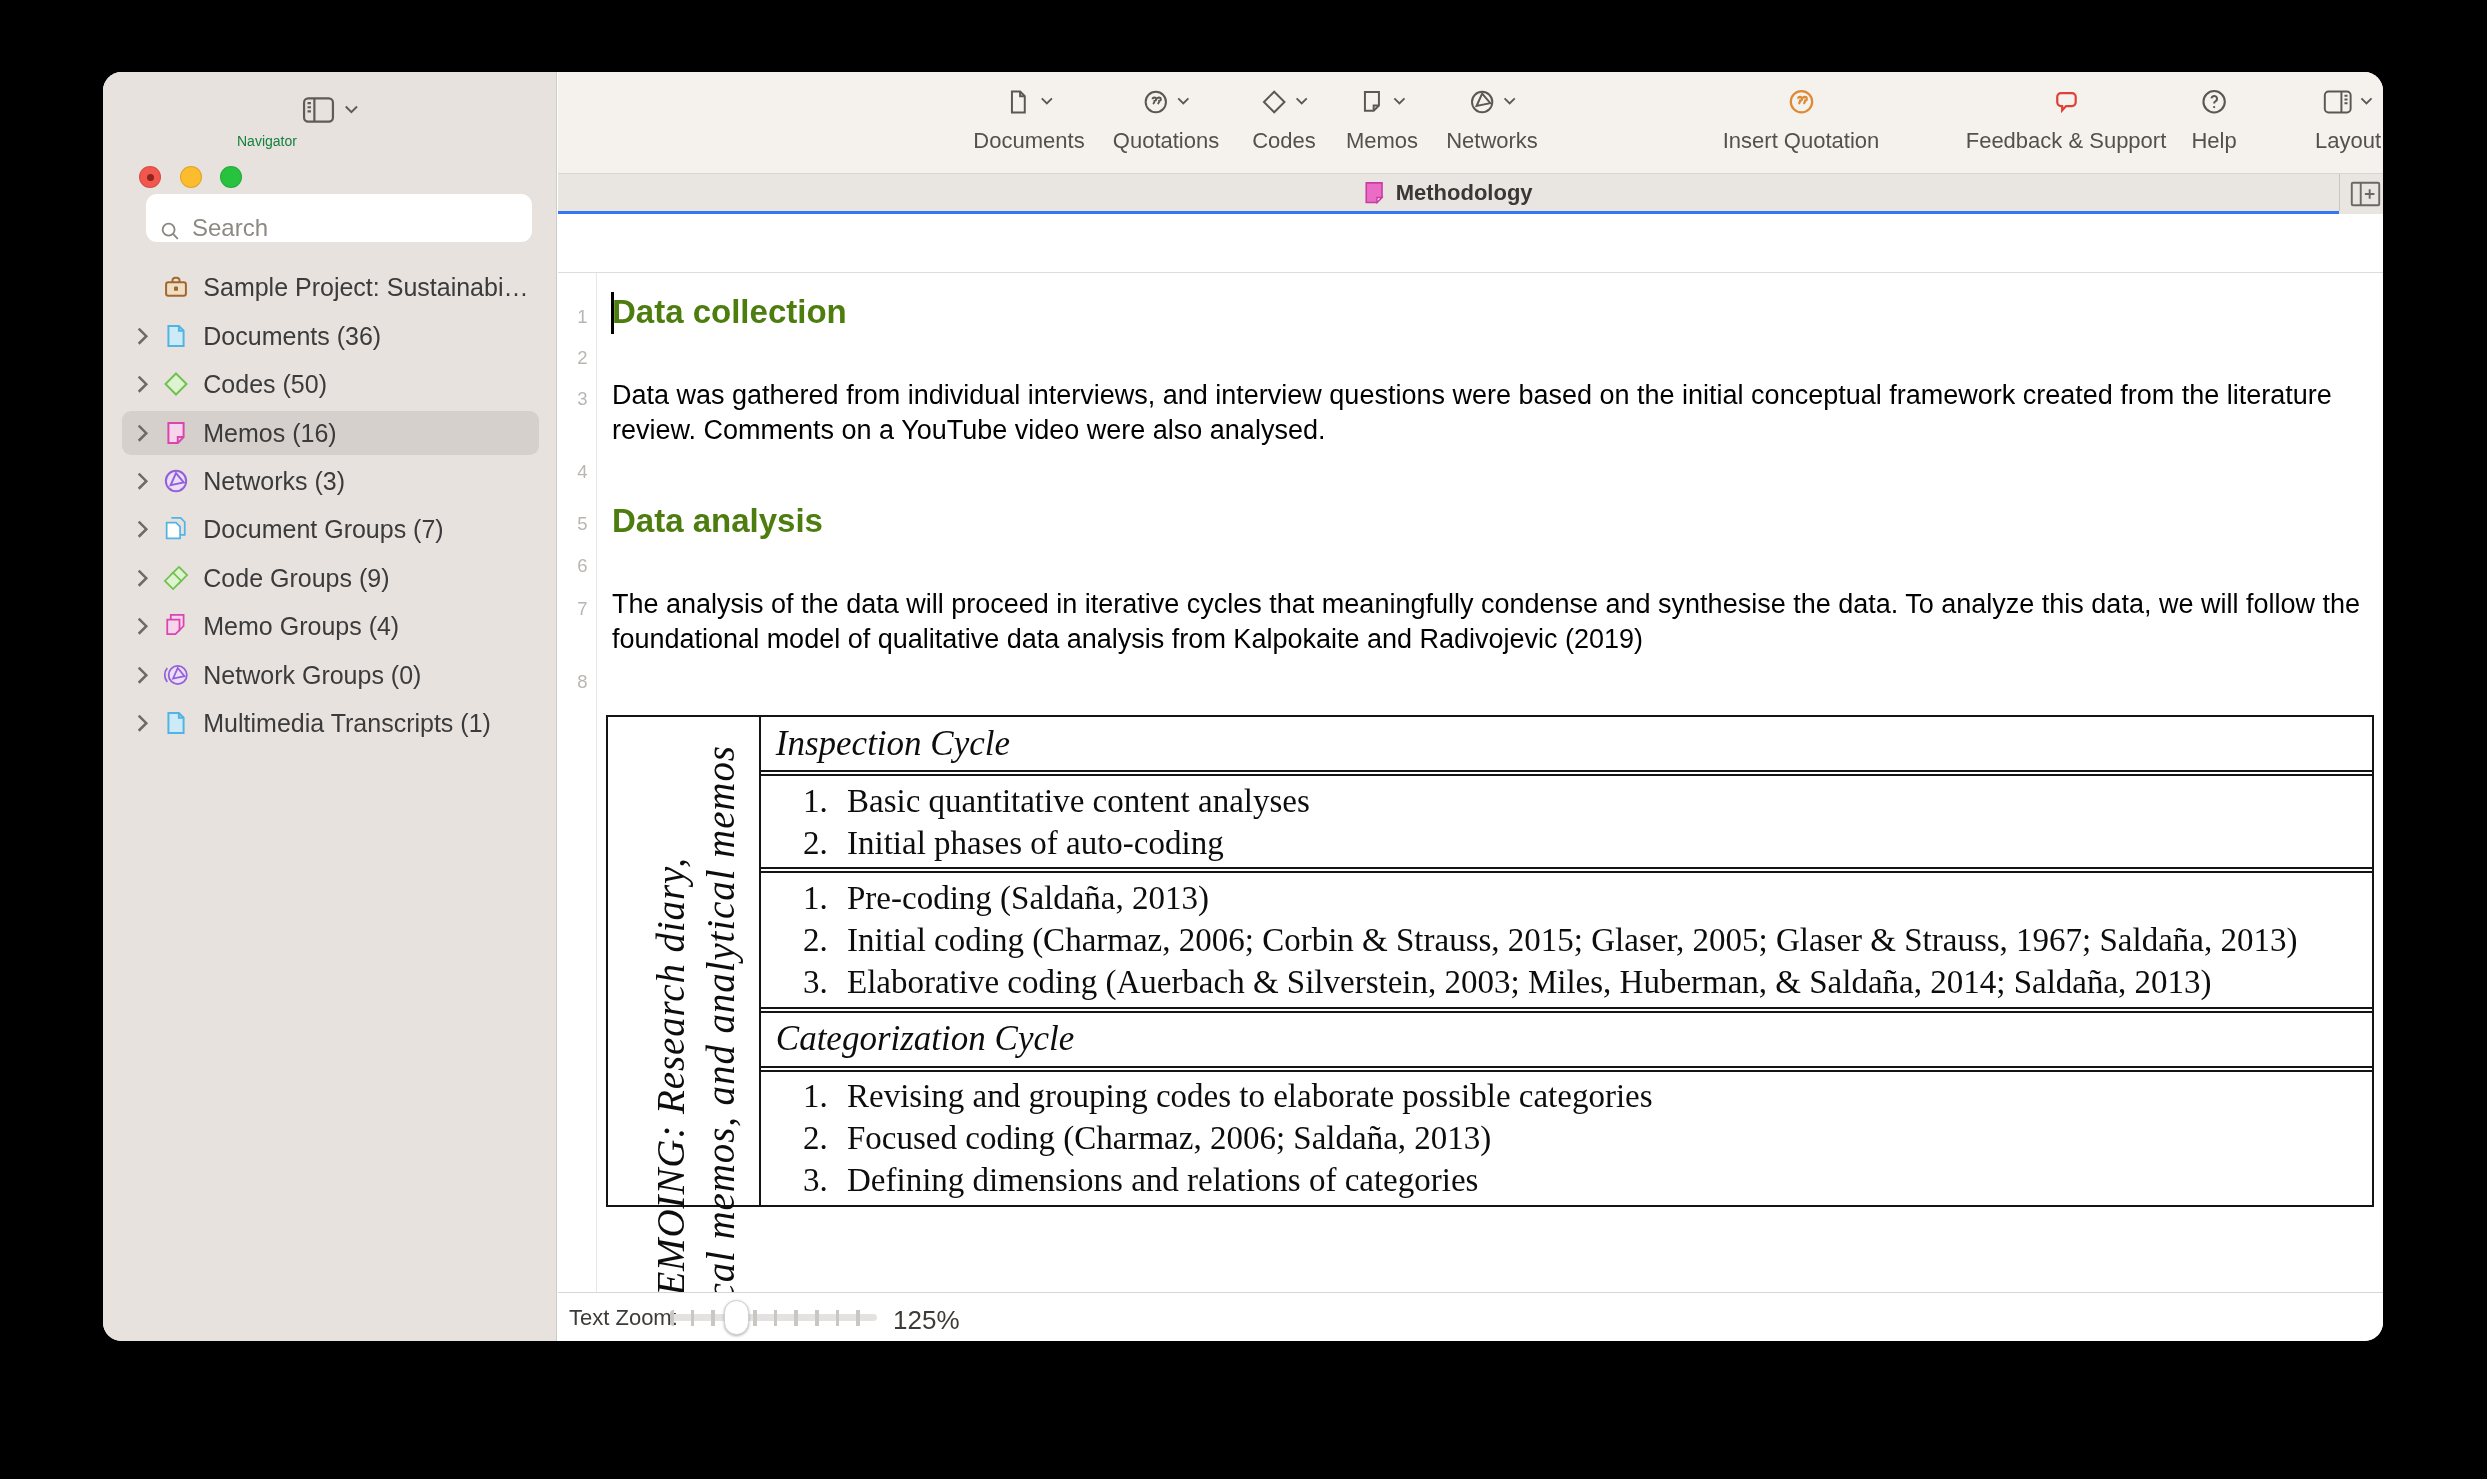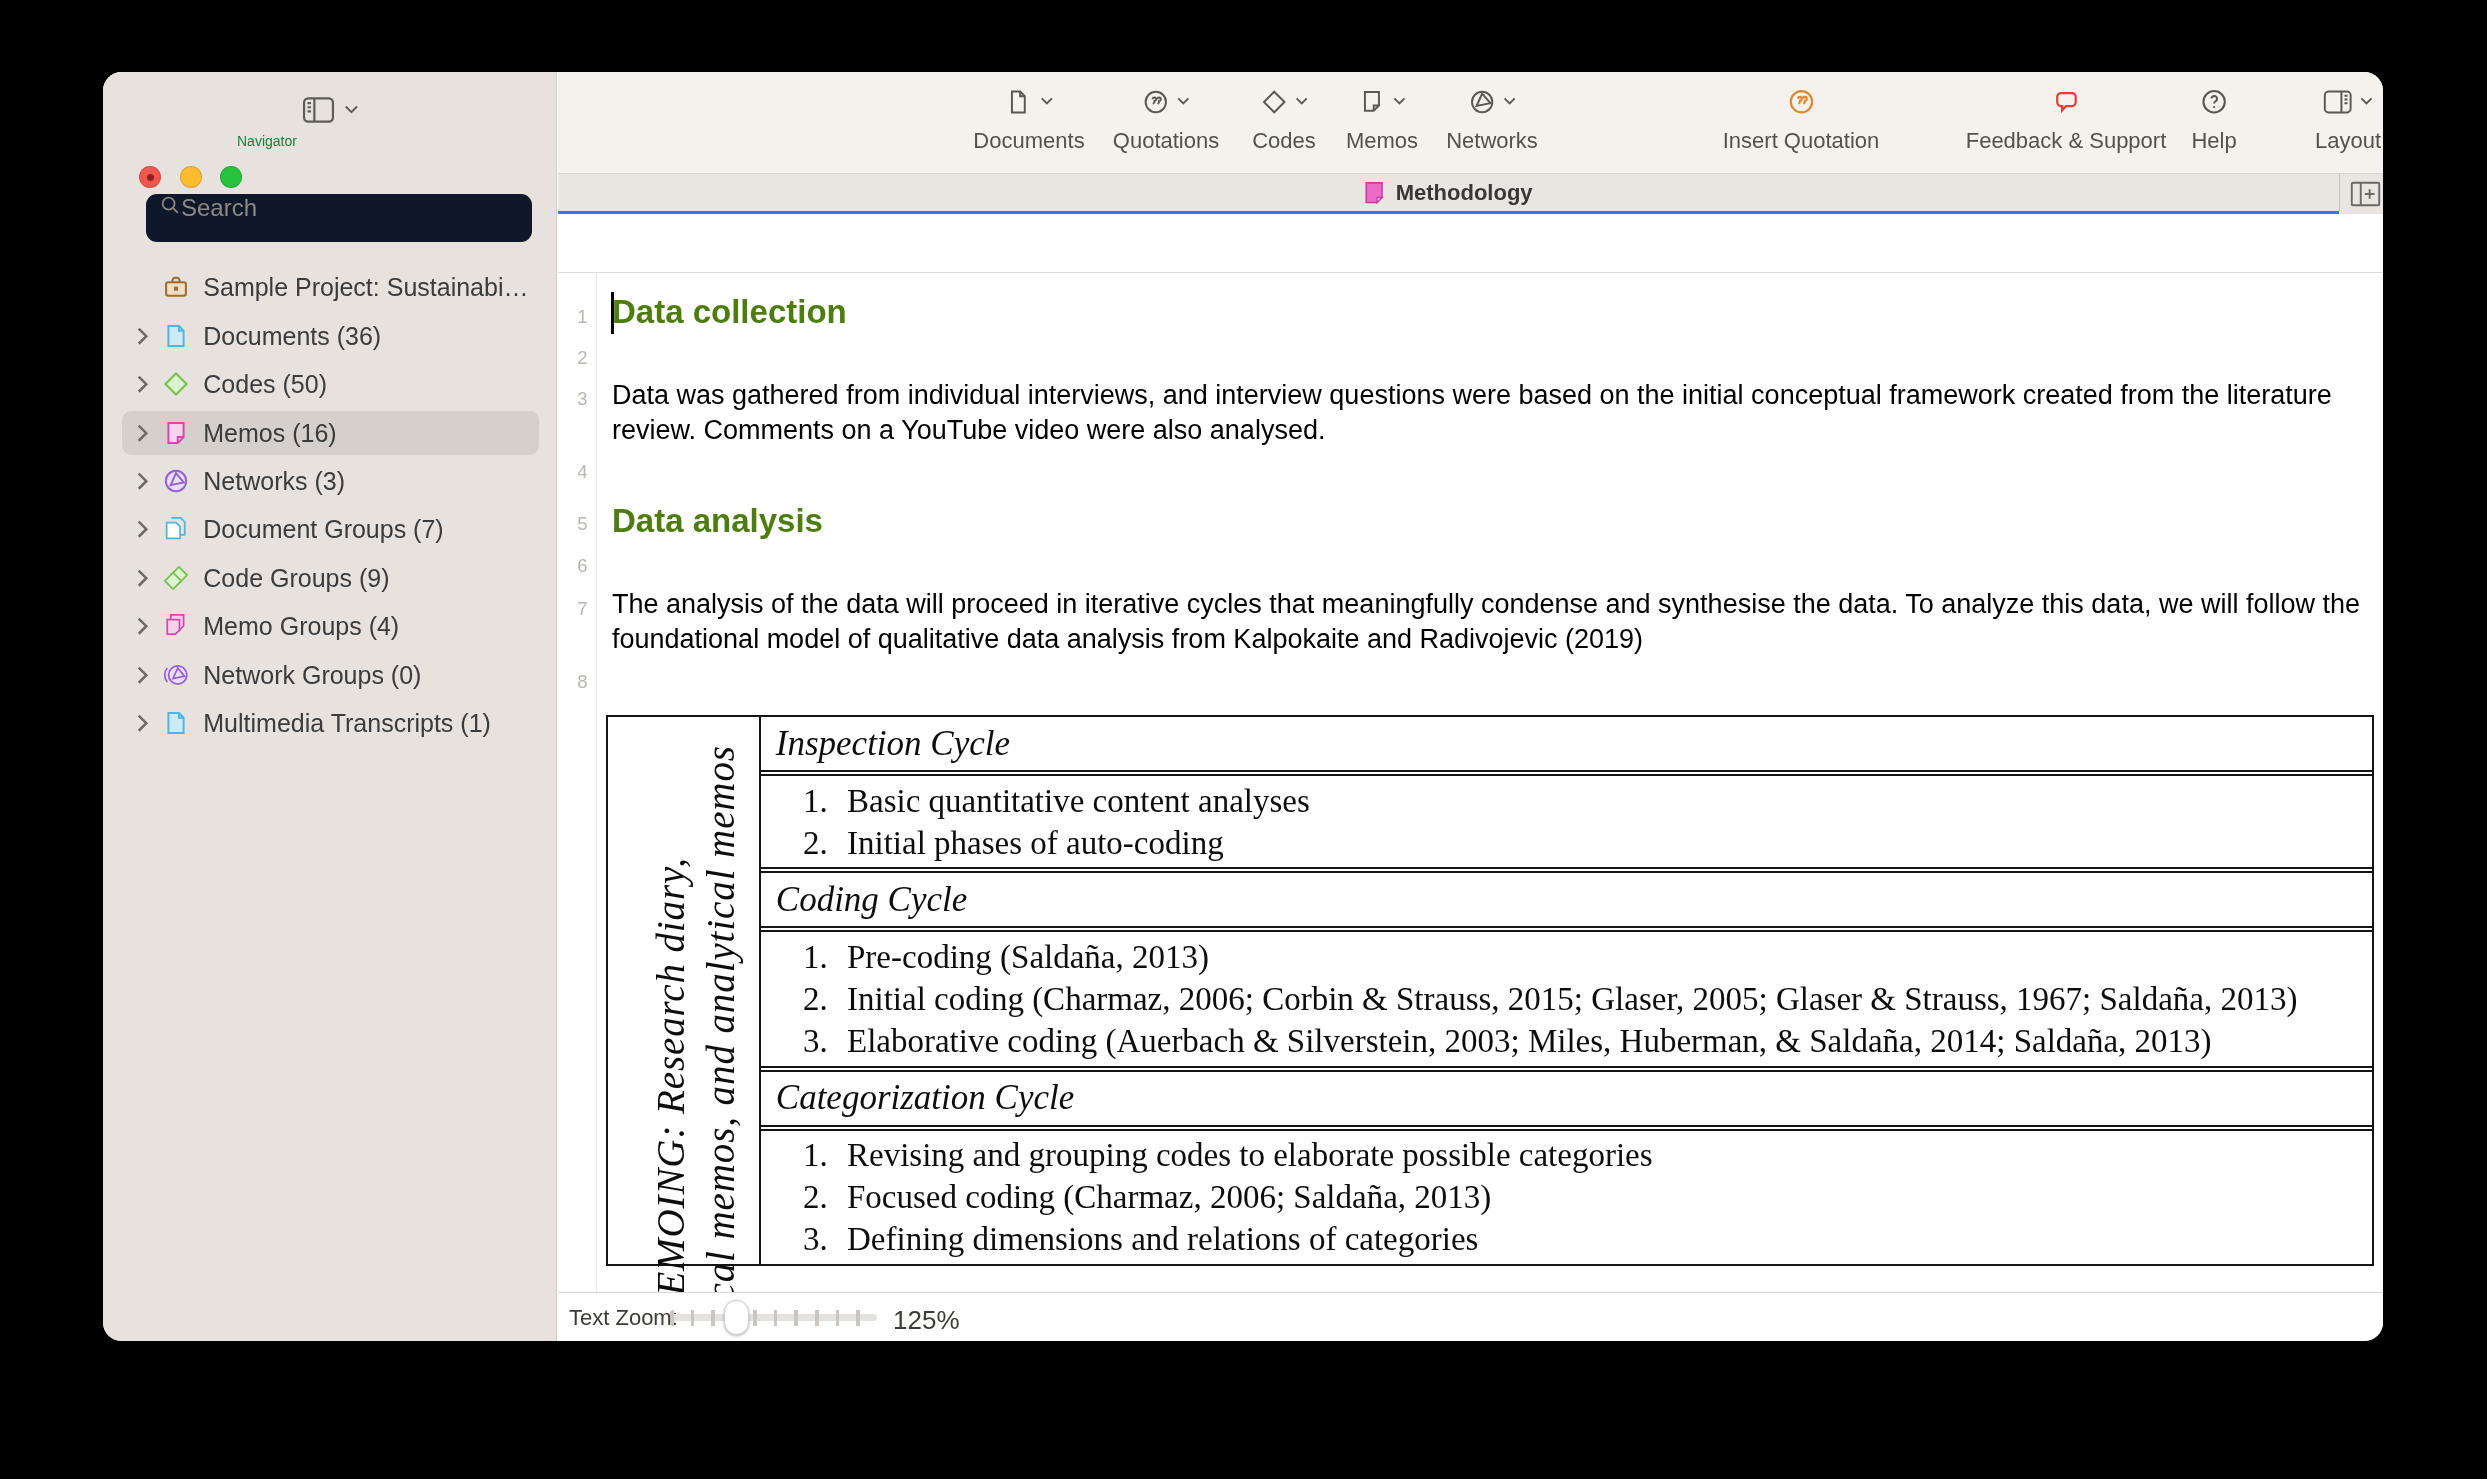--- a/index.html
+++ b/index.html
@@ -8,22 +8,22 @@
             border-radius:18.5px; overflow:hidden; box-shadow:0 37px 92px rgba(0,0,0,.55); }
 
   
   .sidebar { position:absolute; left:0; top:0; width:454px; height:100%; background:#e7e2de; border-right:0.9px solid #d0cbc7; }
   .traffic { position:absolute; left:36px; top:94px; display:flex; gap:18.5px; }
   .tl { width:22px; height:22px; border-radius:50%; border:0.9px solid rgba(0,0,0,.12); position:relative; }
   .tl.red { background:#f2574e; } .tl.yellow { background:#fdbc2e; } .tl.green { background:#27c33f; }
   .tl.red::after { content:""; position:absolute; left:6.5px; top:6.5px; width:7.4px; height:7.4px; border-radius:50%; background:#8e241d; }
   .navtoggle { position:absolute; left:199px; top:24px; display:flex; align-items:center; gap:9.2px; color:#5f5b55; }
   .navlabel { position:absolute; left:134px; top:61px; width:185px; text-align:left; font-size:14px; color:#15803d; }
-  .search { position:absolute; left:43px; top:122px; width:386px; height:48px; border-radius:11px; background:#0f172a;
-            display:flex; align-items:flex-start; padding:0 13px; }
+  .search { position:absolute; left:43px; top:122px; width:386px; height:48px; border-radius:11px; background:#ffffff;
+            display:flex; align-items:flex-end; padding:0 13px; gap:11px; }
   .search span { font-size:24px; color:#8d8983; }
   .tree { position:absolute; left:0; top:0; width:100%; }
   .trow { position:absolute; left:18.5px; width:417px; height:44px; display:flex; align-items:center; font-size:25px; color:#3b3b3b; }
   .trow.sel { background:#d5d0cb; border-radius:9.2px; }
   .tchev { width:13px; margin:0 13px 0 14.8px; flex:none; color:#6e6a65; }
   .trow.noc .tchev { visibility:hidden; }
   .ticon { width:28px; height:28px; flex:none; margin-right:13px; }
   .trow .lbl { white-space:nowrap; }
 
   
@@ -489,21 +489,20 @@
           <div class="vt-list">
             <div class="vt-item">
                 <span class="vt-num">1.</span>
                 <span class="vt-tx">Basic quantitative content analyses</span>
               </div>
             <div class="vt-item">
                 <span class="vt-num">2.</span>
                 <span class="vt-tx">Initial phases of auto-coding</span>
               </div>
           </div>
-          <div class="vt-h">Coding Cycle</div>
           <div class="vt-list">
             <div class="vt-item">
                 <span class="vt-num">1.</span>
                 <span class="vt-tx">Pre-coding (Saldaña, 2013)</span>
               </div>
             <div class="vt-item">
                 <span class="vt-num">2.</span>
                 <span class="vt-tx">Initial coding (Charmaz, 2006; Corbin &amp; Strauss, 2015; Glaser, 2005; Glaser &amp; Strauss, 1967; Saldaña, 2013)</span>
               </div>
             <div class="vt-item">

